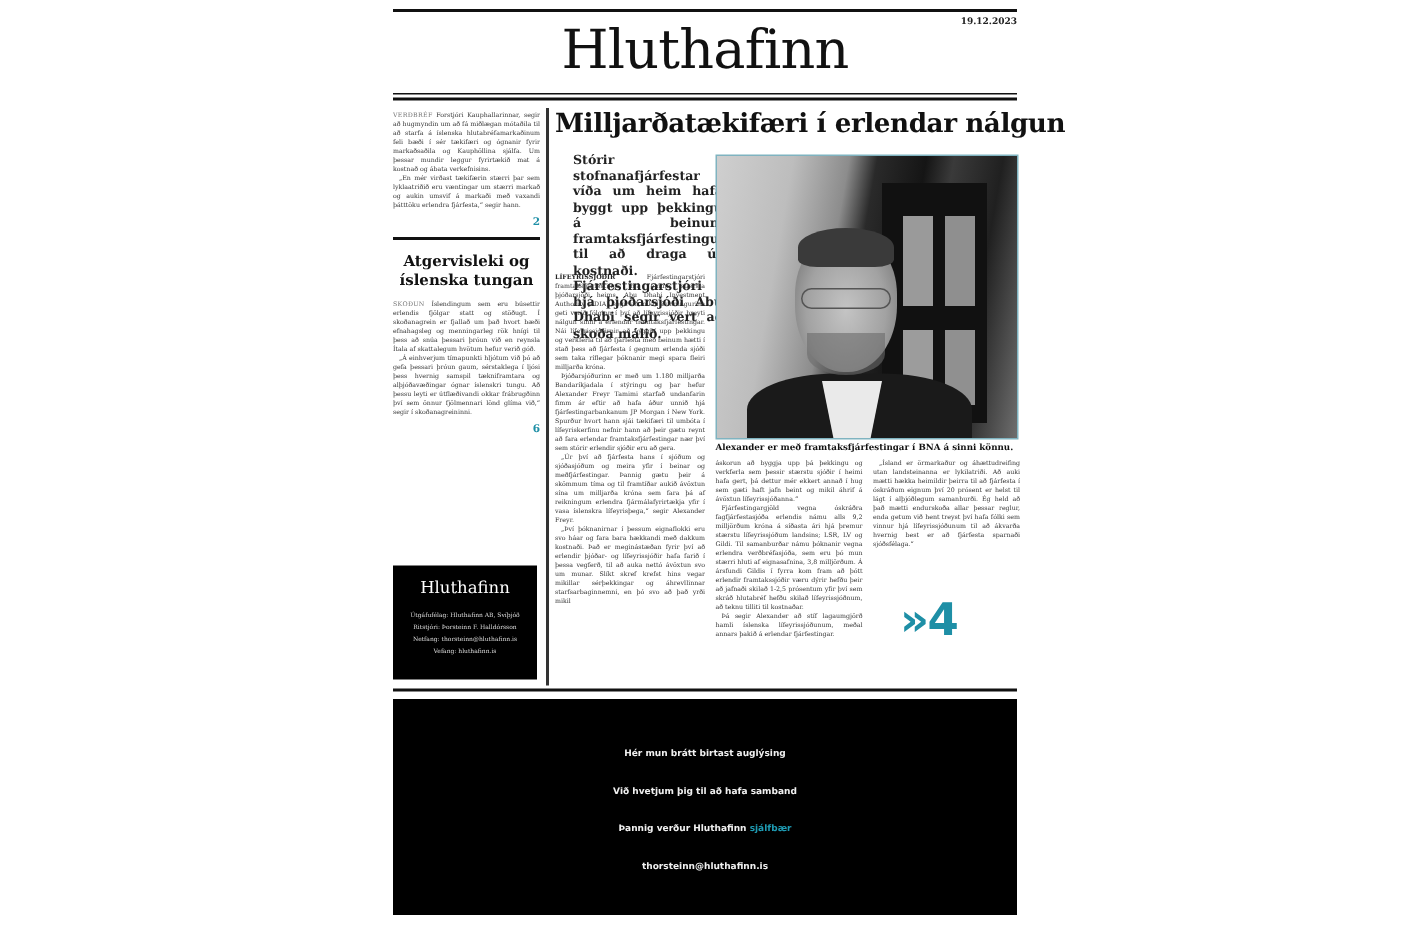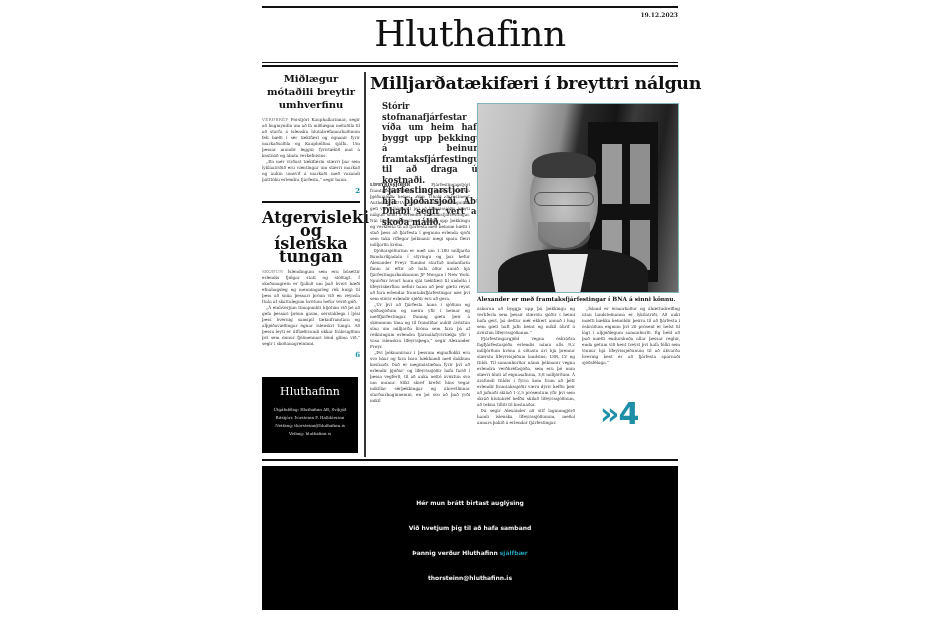--- a/index.html
+++ b/index.html
@@ -73,50 +73,49 @@
 
 <div class="page">
   <div class="rule-top"></div>
   <div class="date">19.12.2023</div>
   <div class="masthead">Hluthafinn</div>
   <div class="rule-mast1"></div>
   <div class="rule-mast2"></div>
 
   <div class="left-col">
     <div>
-      <div class="side-h">Miðlægur mótaðili breytir umhverfinu</div>
       <div class="side-body">
         <p><span class="kicker">VERÐBRÉF</span> <span>Forstjóri Kauphallarinnar, segir að hugmyndin um að fá miðlægan mótaðila til að starfa á íslenska hlutabréfamarkaðinum feli bæði í sér tækifæri og ógnanir fyrir markaðsaðila og Kauphöllina sjálfa. Um þessar mundir leggur fyrirtækið mat á kostnað og ábata verkefnisins.</span></p>
         <p>„En mér virðast tækifærin stærri þar sem lyklaatriðið eru væntingar um stærri markað og aukin umsvif á markaði með vaxandi þátttöku erlendra fjárfesta,“ segir hann.</p>
       </div>
       <div class="pg-num">2</div>
     </div>
     <div class="side-sep"></div>
     <div>
-      <div class="side-h" style="margin-top:8px; font-size:16px;">Atgervisleki og íslenska tungan</div>
+      <div class="side-h" style="margin-top:8px; font-size:10px;">Atgervisleki og íslenska tungan</div>
       <div class="side-body">
         <p><span class="kicker">SKOÐUN</span> <span>Íslendingum sem eru búsettir erlendis fjölgar statt og stöðugt. Í skoðanagrein er fjallað um það hvort bæði efnahagsleg og menningarleg rök hnígi til þess að snúa þessari þróun við en reynsla Ítala af skattalegum hvötum hefur verið góð.</span></p>
         <p>„Á einhverjum tímapunkti hljótum við þó að gefa þessari þróun gaum, sérstaklega í ljósi þess hvernig samspil tækniframtara og alþjóðavæðingar ógnar íslenskri tungu. Að þessu leyti er útflæðivandi okkar frábrugðinn því sem önnur fjölmennari lönd glíma við,“ segir í skoðanagreininni.</p>
       </div>
       <div class="pg-num">6</div>
     </div>
   </div>
 
   <div class="black-box">
     <div class="bb-title">Hluthafinn</div>
     <div class="bb-line bb-first">Útgáfufélag: Hluthafinn AB, Svíþjóð</div>
     <div class="bb-line">Ritstjóri: Þorsteinn F. Halldórsson</div>
     <div class="bb-line">Netfang: thorsteinn@hluthafinn.is</div>
     <div class="bb-line">Vefang: hluthafinn.is</div>
   </div>
 
   <div class="col-divider"></div>
 
   <div class="main">
-    <div class="main-title">Milljarðatækifæri í breyttri nálgun</div>
+    <div class="main-title">Milljarðatækifæri í erlendar nálgun</div>
   </div>
 
   <div class="lead">Stórir stofnanafjárfestar víða um heim hafa byggt upp þekkingu á beinum framtaksfjárfestingum til að draga úr kostnaði. Fjárfestingarstjóri hjá þjóðarsjóði Abu Dhabi segir vert að skoða málið.</div>
 
   <div class="body1">
     <p><span class="kicker-b">LÍFEYRISSJÓÐIR</span> <span>Fjárfestingarstjóri framtaksfjárfestinga hjá einum stærsta þjóðarsjóði heims, Abu Dhabi Investment Authority (ADIA), segir að mikill ávinningurinn geti verið fólginn í því að lífeyrissjóðir breyti nálgun sinni á erlendar framtaksfjárfestingar. Nái lífeyrissjóðirnir að byggja upp þekkingu og verkferla til að fjárfesta með beinum hætti í stað þess að fjárfesta í gegnum erlenda sjóði sem taka ríflegar þóknanir megi spara fleiri milljarða króna.</span></p>
     <p>Þjóðarsjóðurinn er með um 1.180 milljarða Bandaríkjadala í stýringu og þar hefur Alexander Freyr Tamimi starfað undanfarin fimm ár eftir að hafa áður unnið hjá fjárfestingarbankanum JP Morgan í New York. Spurður hvort hann sjái tækifæri til umbóta í lífeyriskerfinu nefnir hann að þeir gætu reynt að fara erlendar framtaksfjárfestingar nær því sem stórir erlendir sjóðir eru að gera.</p>
     <p>„Úr því að fjárfesta hans í sjóðum og sjóðasjóðum og meira yfir í beinar og meðfjárfestingar. Þannig gætu þeir á skömmum tíma og til framtíðar aukið ávöxtun sína um milljarða króna sem fara þá af reikningum erlendra fjármálafyrirtækja yfir í vasa íslenskra lífeyrisþega,“ segir Alexander Freyr.</p>
     <p>„Því þóknanirnar í þessum eignaflokki eru svo háar og fara bara hækkandi með dakkum kostnaði. Það er meginástæðan fyrir því að erlendir þjóðar- og lífeyrissjóðir hafa farið í þessa vegferð, til að auka nettó ávöxtun svo um munar. Slíkt skref krefst hins vegar mikillar sérþekkingar og áhrevllinnar starfsarbaginnemni, en þó svo að það yrði mikil</p>
   </div>

